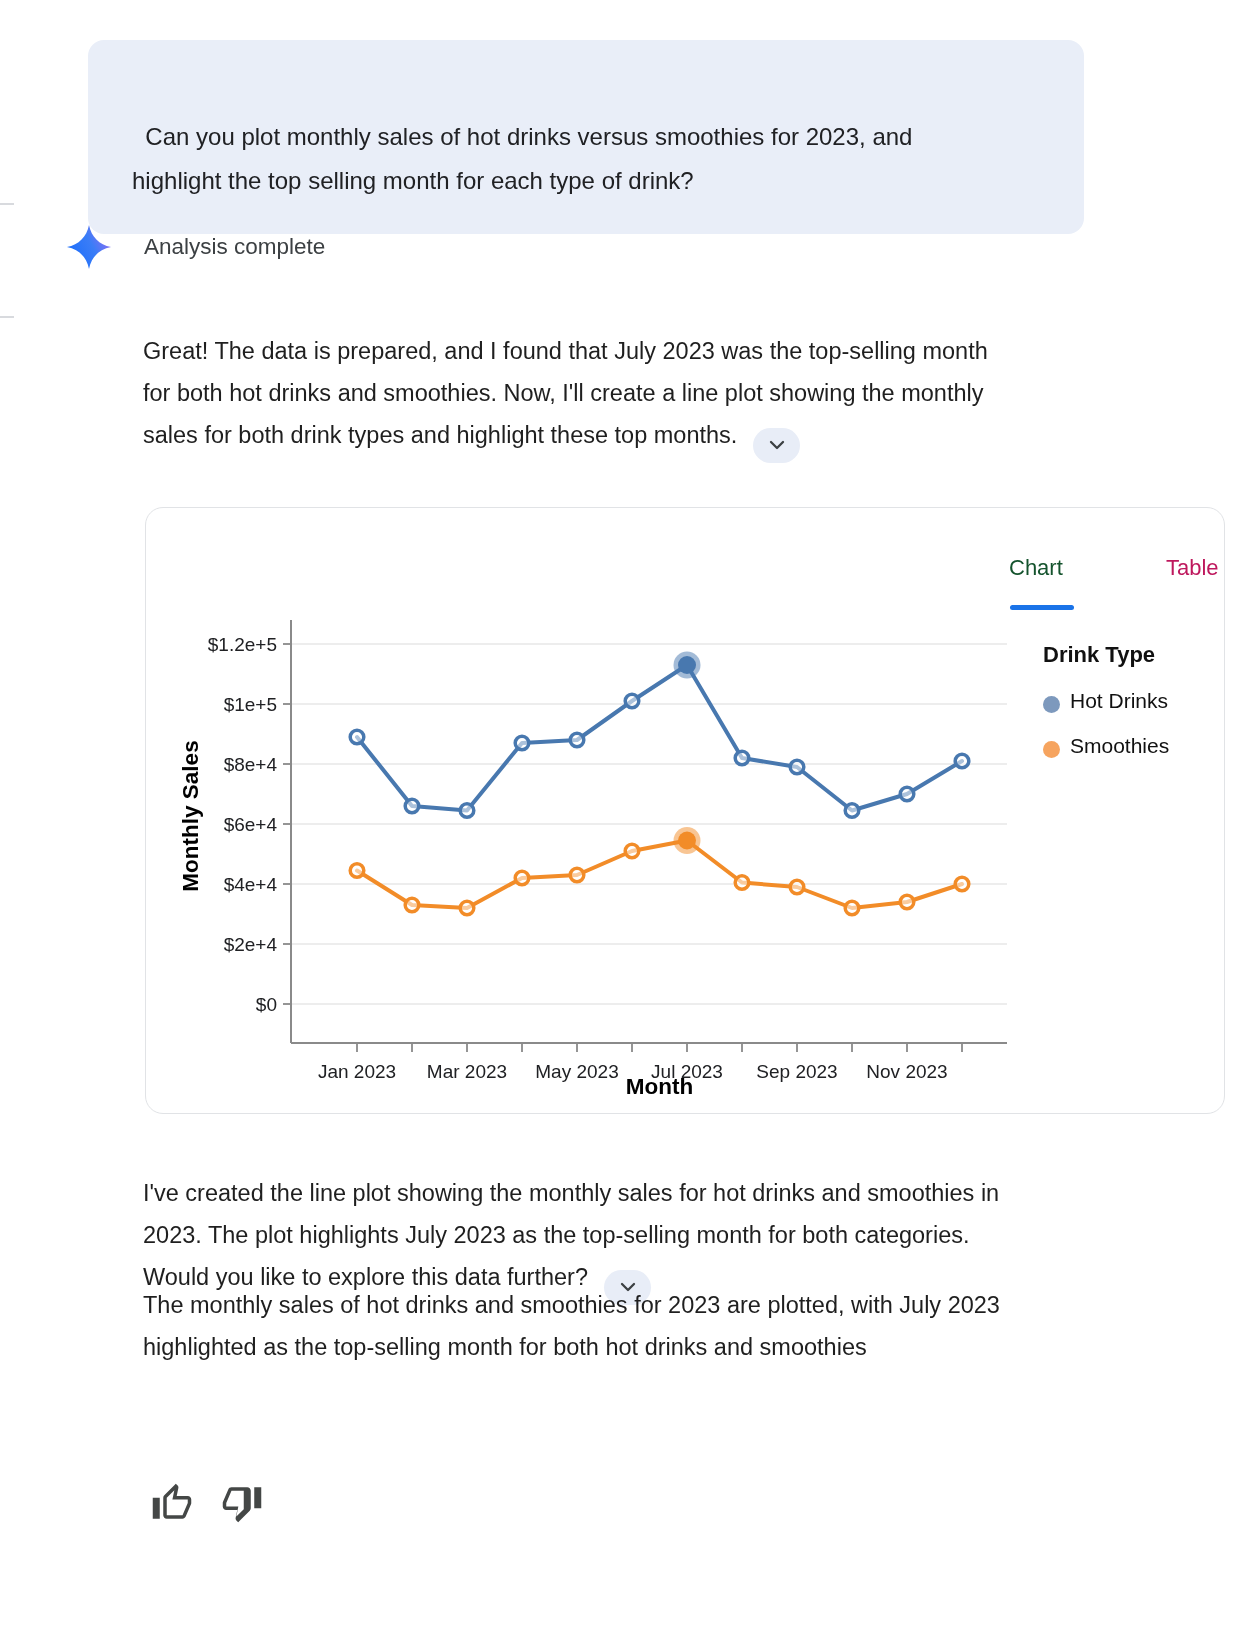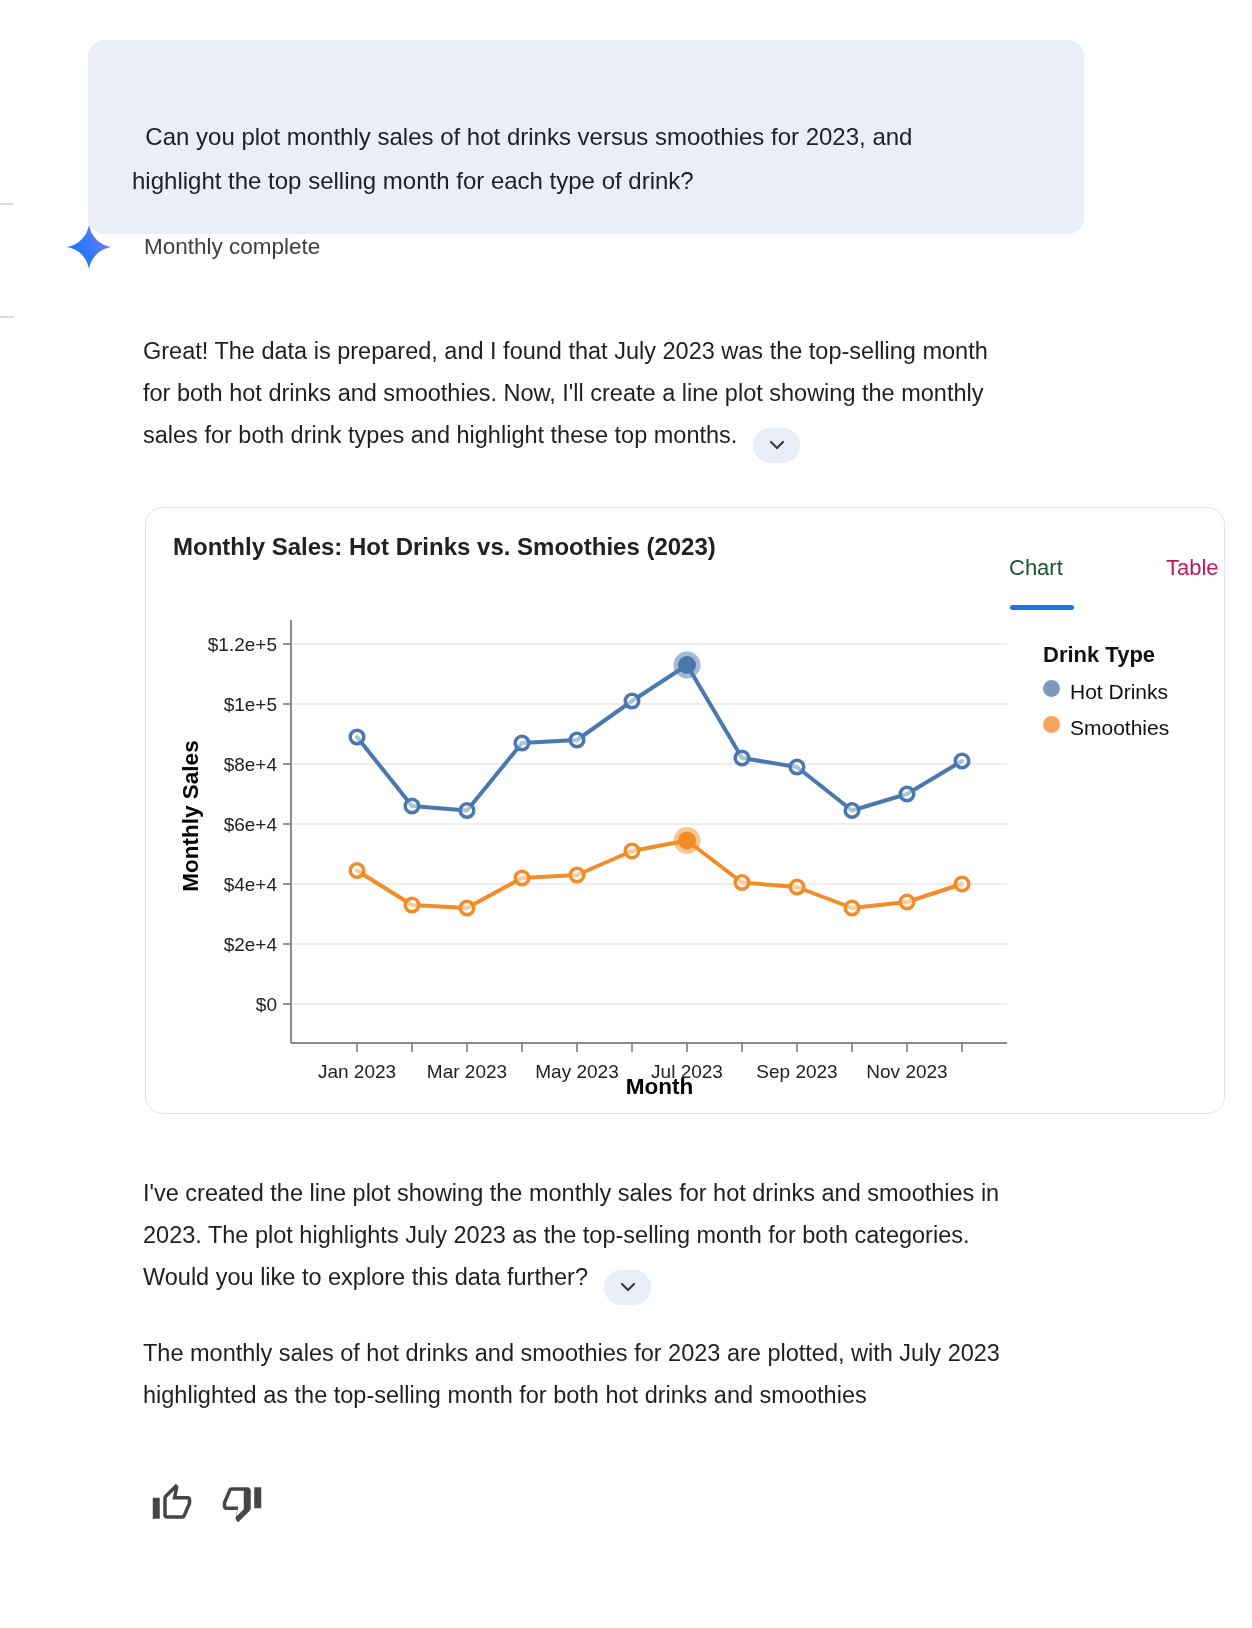--- a/index.html
+++ b/index.html
@@ -29,21 +29,21 @@
     position:absolute;left:145px;top:507px;width:1080px;height:607px;
     box-sizing:border-box;border:1.5px solid #e1e3e6;border-radius:18px;background:#fff;
   }
   .card-title{position:absolute;left:27px;top:25px;font-size:24px;font-weight:600;color:#202124;}
   .tab{position:absolute;top:47px;font-size:22px;cursor:pointer;background:none;border:none;padding:0;font-family:inherit;}
   .tab-active{color:#14532d;}
   .tab-inactive{color:#be185d;margin-left:30px;}
   .tab-underline{position:absolute;left:864px;top:97px;width:64px;height:4.5px;border-radius:3px;background:#1a73e8;}
   .legend{position:absolute;left:897px;top:134px;}
   .legend-title{font-size:22px;font-weight:700;color:#111;}
-  .legend-item{display:flex;align-items:flex-start;margin-top:12px;}
+  .legend-item{display:flex;align-items:flex-end;margin-top:21px;}
   .legend-dot{width:17px;height:17px;border-radius:50%;margin-right:10px;flex:none;}
   .legend-label{font-size:21px;color:#111;}
   .plot-svg{position:absolute;left:0;top:0;}
   .feedback{position:absolute;left:150px;top:1482px;display:flex;gap:26px;}
   .fb-btn{background:none;border:none;padding:0;cursor:pointer;width:44px;height:44px;}
   .fb-btn svg{width:42px;height:42px;fill:#444746;}
 </style>
 </head>
 <body>
 
@@ -59,31 +59,30 @@
   <svg class="sparkle" viewBox="0 0 48 48">
     <defs>
       <linearGradient id="sparkGrad" x1="0%" y1="70%" x2="100%" y2="20%">
         <stop offset="0%" stop-color="#1a6dfb"></stop>
         <stop offset="55%" stop-color="#3b7df7"></stop>
         <stop offset="100%" stop-color="#9a6cf2"></stop>
       </linearGradient>
     </defs>
     <path d="M24 1C26.5 13.5 34.5 21.5 47 24C34.5 26.5 26.5 34.5 24 47C21.5 34.5 13.5 26.5 1 24C13.5 21.5 21.5 13.5 24 1Z" fill="url(#sparkGrad)"></path>
   </svg>
-  <span class="status-label">Monthly complete</span>
+  <span class="status-label">Analysis complete</span>
 </div>
 
 <div class="para" style="top:330px"><span>Great! The data is prepared, and I found that July 2023 was the top-selling month
 for both hot drinks and smoothies. Now, I'll create a line plot showing the monthly
 sales for both drink types and highlight these top months.</span><span class="pill-btn"><svg width="16" height="10" viewBox="0 0 16 10">
         <polyline points="2,2 8,8 14,2" fill="none" stroke="#3c4043" stroke-width="2.3" stroke-linecap="round" stroke-linejoin="round"></polyline>
       </svg></span></div>
 
 <div class="card">
-  <div class="card-title">Monthly Sales: Hot Drinks vs. Smoothies (2023)</div>
 
   <button class="tab tab-active" style="left:863px">Chart</button>
   <button class="tab tab-inactive" style="left:990px">Table</button>
   <div class="tab-underline"></div>
 
   <div class="legend">
     <div class="legend-title">Drink Type</div>
     <div class="legend-item">
       <span class="legend-dot" id="dot-0" style="background: rgb(125, 153, 189);"></span>
       <span class="legend-label">Hot Drinks</span>
@@ -170,21 +169,21 @@
       </g>
     </svg>
 </div>
 
 <div class="para" style="top:1172px"><span>I've created the line plot showing the monthly sales for hot drinks and smoothies in
 2023. The plot highlights July 2023 as the top-selling month for both categories.
 Would you like to explore this data further?</span><span class="pill-btn"><svg width="16" height="10" viewBox="0 0 16 10">
         <polyline points="2,2 8,8 14,2" fill="none" stroke="#3c4043" stroke-width="2.3" stroke-linecap="round" stroke-linejoin="round"></polyline>
       </svg></span></div>
 
-<div class="para" style="top:1332px"><span>The monthly sales of hot drinks and smoothies for 2023 are plotted, with July 2023
+<div class="para" style="top:1284px"><span>The monthly sales of hot drinks and smoothies for 2023 are plotted, with July 2023
 highlighted as the top-selling month for both hot drinks and smoothies</span></div>
 
 <div class="feedback">
   <button class="fb-btn">
     <svg viewBox="0 0 24 24">
       <path d="M1 21h4V9H1v12zm22-11c0-1.1-.9-2-2-2h-6.31l.95-4.57.03-.32c0-.41-.17-.79-.44-1.06L14.17 1 7.59 7.59C7.22 7.95 7 8.45 7 9v10c0 1.1.9 2 2 2h9c.83 0 1.54-.5 1.84-1.22l3.02-7.05c.09-.23.14-.47.14-.73v-2zm-2 2l-3 7H9V9l4.34-4.34L12.23 10H21v2z"></path>
     </svg>
   </button>
   <button class="fb-btn">
     <svg viewBox="0 0 24 24">

